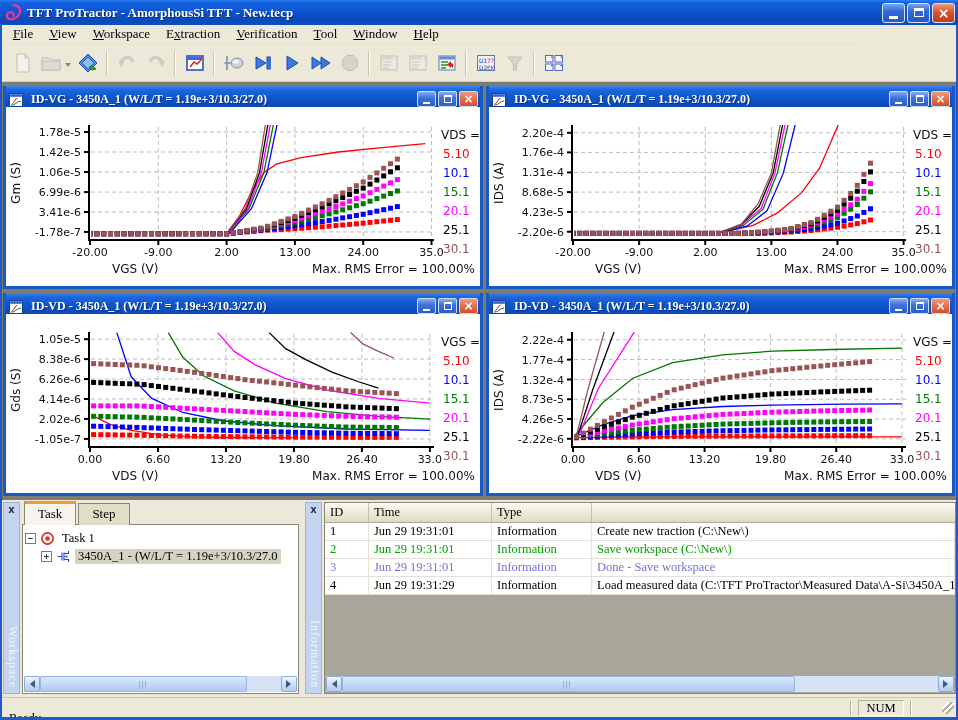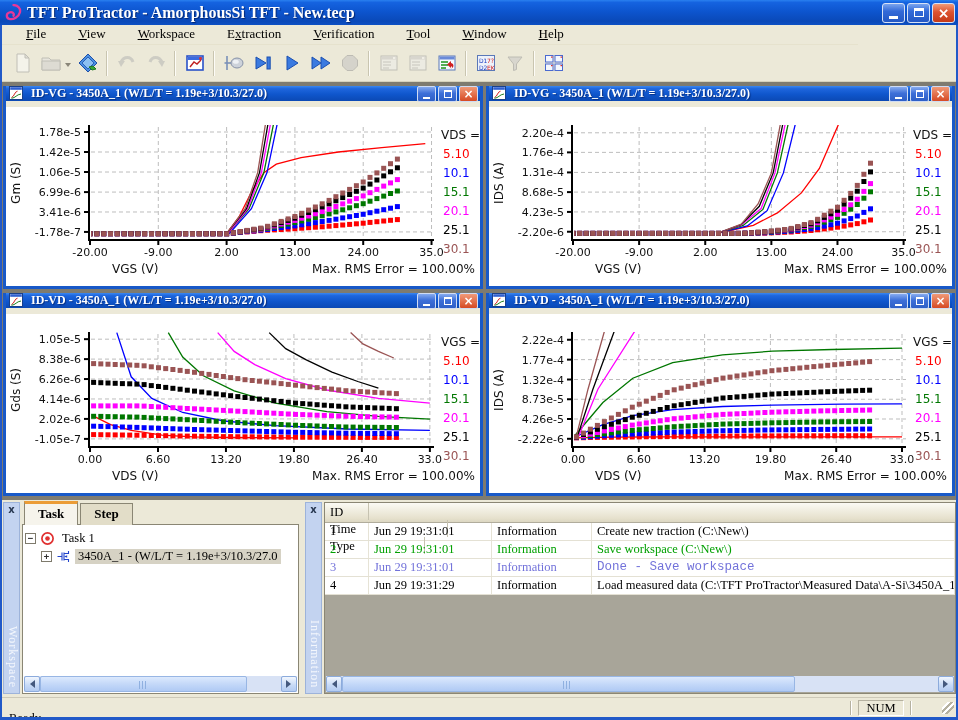--- a/index.html
+++ b/index.html
@@ -3,52 +3,52 @@
 <meta charset="utf-8">
 <style>
   *{box-sizing:border-box;margin:0;padding:0;}
   body{width:958px;height:720px;position:relative;background:#ece9d8;overflow:hidden;
        font-family:"Liberation Serif","DejaVu Serif",serif;}
   
   .titlebar{position:absolute;left:0;top:0;width:958px;height:25px;
     background:linear-gradient(180deg,#2a80f0 0%,#1563e0 10%,#0d55cf 45%,#0a49b8 85%,#0d50c4 100%);
     display:flex;align-items:center;padding:0 3px 0 5px;}
   .app-logo{width:17px;height:17px;margin-right:5px;flex:none;}
-  .main-title{flex:1;color:#fff;font-weight:bold;font-size:16px;white-space:nowrap;
+  .main-title{flex:1;color:#fff;font-weight:bold;font-size:13px;white-space:nowrap;
     text-shadow:1px 1px 1px rgba(0,30,100,.85);}
   .caption-btn{width:23px;height:20px;margin-left:2px;border:1px solid #d7e2f6;border-radius:3px;
     background:linear-gradient(180deg,#7aa4ee 0%,#336ad8 40%,#2458c4 100%);
     display:flex;align-items:center;justify-content:center;flex:none;color:#fff;}
   .caption-btn.close{background:linear-gradient(180deg,#f09a78 0%,#dd5330 45%,#c43a18 100%);}
   .glyph-min{width:9px;height:3px;background:#fff;margin-top:10px;}
   .glyph-max{width:10px;height:9px;border:1px solid #fff;border-top-width:3px;}
   .glyph-close{color:#fff;font:bold 14px/1 "DejaVu Sans",sans-serif;}
   .frame-l{position:absolute;left:0;top:25px;bottom:0;width:2px;background:#2159c8;}
   .frame-r{position:absolute;right:0;top:25px;bottom:0;width:2px;background:#2159c8;}
   .frame-b{position:absolute;left:0;right:0;bottom:0;height:3px;background:#2159c8;}
   
   .menubar{position:absolute;top:25px;left:2px;width:856px;height:20px;background:#ece9d8;
-    display:flex;align-items:center;padding-left:16px;border-bottom:1px solid #e6e2cd;gap:16px;}
+    display:flex;align-items:center;padding-left:3px;border-bottom:1px solid #e6e2cd;}
   .menu-item{padding:1px 8px 2px;font-size:13px;color:#000;}
   .menu-item .u{text-decoration:underline;}
   .toolbar{position:absolute;top:45px;left:2px;width:954px;height:37px;background:#ece9d8;
     display:flex;align-items:center;padding-left:5px;border-bottom:1px solid #d6d2bc;}
   .tb-btn{width:27px;height:27px;display:flex;align-items:center;justify-content:center;
     border:1px solid transparent;border-radius:2px;margin:0 1px;flex:none;}
   .tb-btn.disabled svg{opacity:.5;filter:grayscale(1);}
   .tb-sep{width:2px;height:25px;margin:0 4px;border-left:1px solid #c9c5b0;border-right:1px solid #fdfcf7;flex:none;}
   .tb-dd{width:0;height:0;border:3px solid transparent;border-top:4px solid #8a8678;margin:6px 2px 0 0;}
   
   .mdi{position:absolute;top:82px;left:2px;width:954px;height:418px;background:#7e7b70;}
   .child{position:absolute;background:#ece9d8;border:3px solid #1859c8;border-top:0;}
   #win-tl{left:1px;top:4px;width:480px;height:203px;}
   #win-tr{left:484px;top:4px;width:469px;height:203px;}
   #win-bl{left:1px;top:211px;width:480px;height:203px;}
   #win-br{left:484px;top:211px;width:469px;height:203px;}
-  .child-tb{height:15px;display:flex;align-items:flex-start;padding:0 2px 0 3px;
+  .child-tb{height:21px;display:flex;align-items:flex-end;padding:0 2px 0 3px;
     background:linear-gradient(180deg,#3a87f0 0%,#1e66dd 18%,#0f56cc 55%,#0b49b4 100%);}
   .child-title{flex:1;color:#fff;font-weight:bold;font-size:12px;margin-left:4px;white-space:nowrap;
     overflow:hidden;text-shadow:1px 1px 1px rgba(0,30,100,.7);}
   .child-btn{width:19px;height:16px;margin-left:2px;border:1px solid #cfdcf4;border-radius:2px;flex:none;
     background:linear-gradient(180deg,#86abf0 0%,#3d6fd8 45%,#2e5fc6 100%);
     display:flex;align-items:center;justify-content:center;}
   .child-btn.close{background:linear-gradient(180deg,#f09a78,#d64a24);}
   .glyph-min2{width:7px;height:2px;background:#fff;margin-top:8px;}
   .glyph-max2{width:8px;height:8px;border:1px solid #fff;border-top-width:2px;}
   .glyph-close2{color:#fff;font:bold 12px/1 "DejaVu Sans",sans-serif;}
@@ -58,21 +58,21 @@
   .dock{position:absolute;top:500px;left:2px;width:954px;height:197px;background:#ece9d8;}
   .panel-left{position:absolute;left:0;top:2px;width:298px;height:192px;}
   .panel-right{position:absolute;left:302px;top:2px;width:652px;height:192px;}
   .dock-strip{position:absolute;left:1px;top:0;width:17px;height:100%;background:#c3d3f0;border:1px solid #9db3da;}
   .dock-close{position:absolute;top:1px;left:2px;width:11px;height:12px;color:#26364f;
     font:bold 10px/12px "DejaVu Sans",sans-serif;text-align:center;}
   .dock-caption{position:absolute;bottom:5px;left:1px;writing-mode:vertical-rl;
     font-size:12px;color:#f4f7fd;letter-spacing:1px;}
   .tabzone{position:absolute;left:20px;top:0;right:0;bottom:0;}
   .tabs{height:23px;display:flex;align-items:flex-end;padding-left:2px;position:relative;z-index:2;}
-  .tab{padding:2px 13px 19px;font-size:13px;font-weight:bold;border:1px solid #8a8674;border-bottom:none;
+  .tab{padding:2px 13px 19px;font-size:13px;font-weight:normal;border:1px solid #8a8674;border-bottom:none;
     background:#e2ddc8;margin-right:2px;height:20px;}
   .tab.active{background:#f6f4ec;border-top:3px solid #eb9c36;height:23px;}
   .tree-box{position:absolute;left:0;top:22px;right:1px;bottom:0;border:1px solid #8a8674;background:#fff;}
   .tree{padding:4px 2px;font-size:12.5px;}
   .tree-row{display:flex;align-items:center;height:18px;white-space:nowrap;}
   .expander{width:11px;height:11px;border:1px solid #7e7a6c;background:#fff;color:#333;flex:none;
     font:bold 9px/9px "DejaVu Sans Mono",monospace;text-align:center;margin-right:4px;}
   .tree-icon{margin-right:4px;flex:none;display:flex;}
   .tree-label{padding:0 3px;overflow:hidden;}
   .tree-label.selected{background:#d6d2c4;}
@@ -85,21 +85,21 @@
   .sb-thumb{position:absolute;top:0;height:16px;border:1px solid #98b6e4;border-radius:2px;
     background:linear-gradient(180deg,#dcе9fd,#c2d7f8 55%,#b0caf4);
     background:linear-gradient(180deg,#dce9fd,#c2d7f8 55%,#b0caf4);}
   .sb-grip{position:absolute;left:50%;top:4px;width:9px;height:8px;margin-left:-5px;
     background:repeating-linear-gradient(90deg,#8fb0e0 0 1px,rgba(0,0,0,0) 1px 3px);}
   .tri-l{width:0;height:0;border:4px solid transparent;border-right:5px solid #44597e;margin-left:-3px;}
   .tri-r{width:0;height:0;border:4px solid transparent;border-left:5px solid #44597e;margin-right:-3px;}
   
   .table-box{position:absolute;left:20px;top:0;right:0;bottom:0;border:1px solid #8a8674;background:#a8a599;}
   .thead{display:flex;height:20px;background:linear-gradient(180deg,#fbfaf4,#e6e1cd 80%,#dcd7c2);
-    border-bottom:1px solid #b0ac9c;flex-direction:column;}
+    border-bottom:1px solid #b0ac9c;}
   .th{padding:2px 5px 0;font-size:12.5px;border-right:1px solid #c6c2b0;white-space:nowrap;}
   .trow{display:flex;height:18px;background:#fff;border-bottom:1px solid #e4e1d4;}
   .td{padding:1px 5px 0;font-size:12.5px;border-right:1px solid #e6e3d6;white-space:nowrap;overflow:hidden;}
   
   .statusbar{position:absolute;top:697px;left:2px;width:954px;height:20px;background:#ece9d8;
     border-top:1px solid #cdc9b8;font-size:12.5px;}
   .sb-ready{position:absolute;left:7px;top:13px;}
   .sb-div{position:absolute;top:3px;height:14px;width:2px;border-left:1px solid #b5b1a0;border-right:1px solid #fff;}
   .sb-num{position:absolute;left:856px;top:2px;width:46px;height:16px;text-align:center;line-height:15px;
     border:1px solid;border-color:#b5b1a0 #fff #fff #b5b1a0;}
@@ -1764,21 +1764,21 @@
           <div class="trow" style="color: rgb(0, 160, 0);">
             <span class="td" style="width: 44px;">2</span>
             <span class="td" style="width: 123px;">Jun 29 19:31:01</span>
             <span class="td" style="width: 100px;">Information</span>
             <span class="td" style="flex: 1 1 0%;">Save workspace (C:\New\)</span>
           </div>
           <div class="trow" style="color: rgb(114, 114, 218);">
             <span class="td" style="width: 44px;">3</span>
             <span class="td" style="width: 123px;">Jun 29 19:31:01</span>
             <span class="td" style="width: 100px;">Information</span>
-            <span class="td" style="flex: 1 1 0%; font-family: Liberation Mono, monospace;">Done - Save workspace</span>
+            <span class="td" style="flex: 1 1 0%;">Done - Save workspace</span>
           </div>
           <div class="trow" style="color: rgb(0, 0, 0);">
             <span class="td" style="width: 44px;">4</span>
             <span class="td" style="width: 123px;">Jun 29 19:31:29</span>
             <span class="td" style="width: 100px;">Information</span>
             <span class="td" style="flex: 1 1 0%;">Load measured data (C:\TFT ProTractor\Measured Data\A-Si\3450A_1.dat) s</span>
           </div>
         </div>
       <div class="hscroll" id="log-scroll">
           <span class="sb-btn">

